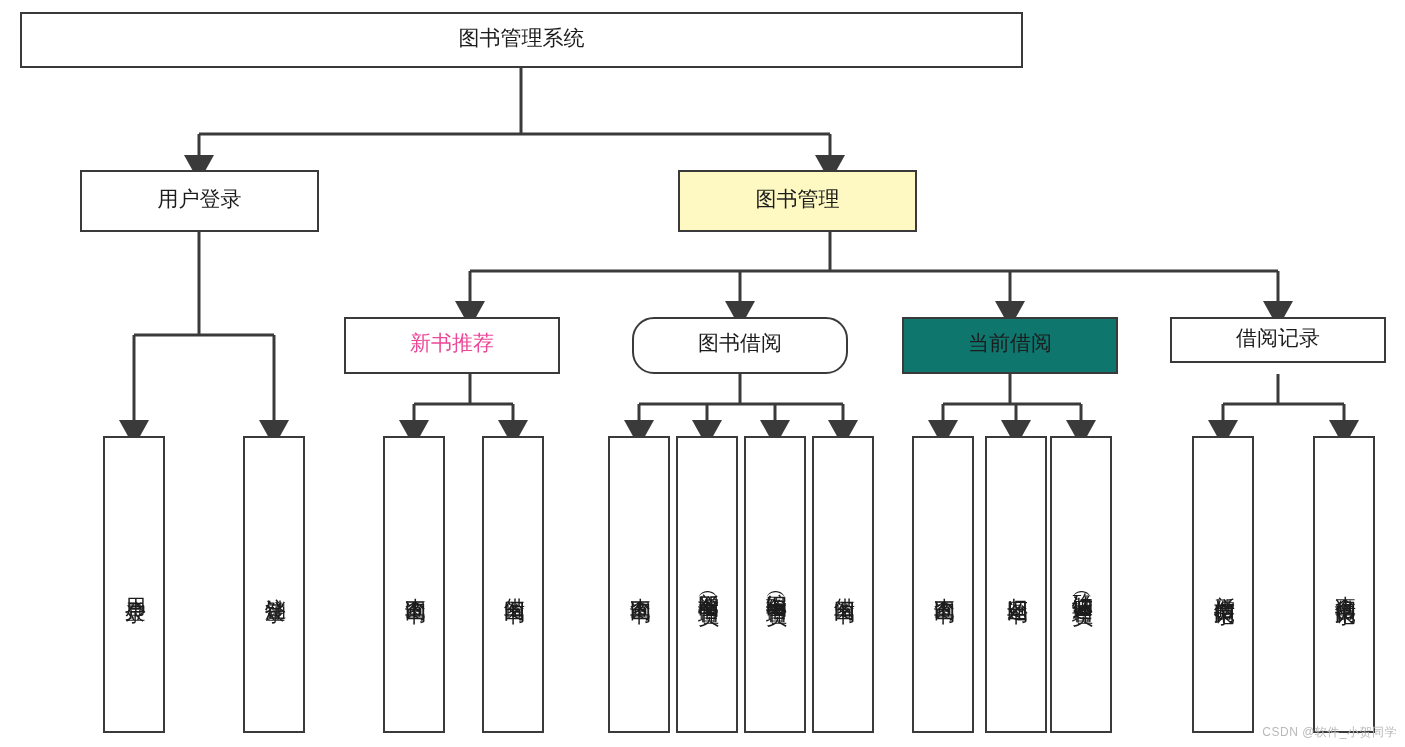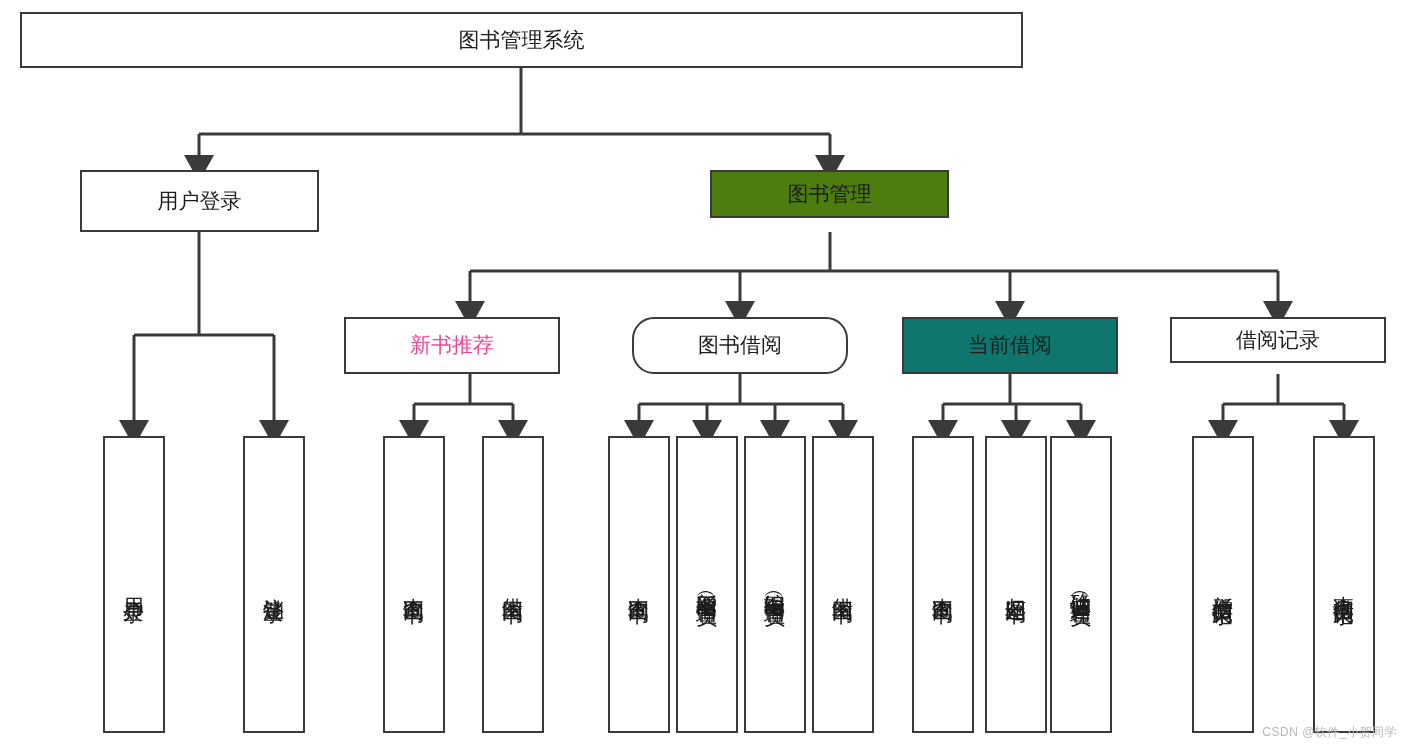--- a/index.html
+++ b/index.html
@@ -33,20 +33,21 @@
     display: flex;
     align-items: center;
     justify-content: center;
     color: #1c1c1c;
   }
   .node .label {
     display: block;
     text-align: left;
     line-height: 1.15;
     white-space: nowrap;
+    font-family: Liberation Mono, monospace;
   }
   .node.horiz .label {
     writing-mode: horizontal-tb;
     font-size: 21px;
   }
   .node.vert {
     align-items: center;
     justify-content: center;
   }
   .node.vert .label {
@@ -121,21 +122,21 @@
     </g>
   </svg>
 
   <div id="nodes-layer">
       <div class="node horiz" style="left: 20px; top: 12px; width: 1003px; height: 56px; border-color: rgb(58, 58, 58); background: rgb(255, 255, 255); color: rgb(28, 28, 28);">
         <span class="label">图书管理系统</span>
       </div>
       <div class="node horiz" style="left: 80px; top: 170px; width: 239px; height: 62px; border-color: rgb(58, 58, 58); background: rgb(255, 255, 255); color: rgb(28, 28, 28);">
         <span class="label">用户登录</span>
       </div>
-      <div class="node horiz" style="left: 710px; top: 170px; width: 239px; height: 48px; border-color: rgb(58, 58, 58); background: #4d7c0f; color: rgb(28, 28, 28);">
+      <div class="node horiz" style="left: 678px; top: 170px; width: 239px; height: 62px; border-color: rgb(58, 58, 58); background: #fef9c3; color: rgb(28, 28, 28);">
         <span class="label">图书管理</span>
       </div>
       <div class="node horiz" style="left: 344px; top: 317px; width: 216px; height: 57px; border-color: rgb(58, 58, 58); background: rgb(255, 255, 255); color: #ec4899;">
         <span class="label">新书推荐</span>
       </div>
       <div class="node horiz" style="left: 632px; top: 317px; width: 216px; height: 57px; border-color: rgb(58, 58, 58); background: rgb(255, 255, 255); color: rgb(28, 28, 28); border-radius: 22px;">
         <span class="label">图书借阅</span>
       </div>
       <div class="node horiz" style="left: 902px; top: 317px; width: 216px; height: 57px; border-color: rgb(58, 58, 58); background: #0f766e; color: rgb(28, 28, 28);">
         <span class="label">当前借阅</span>

